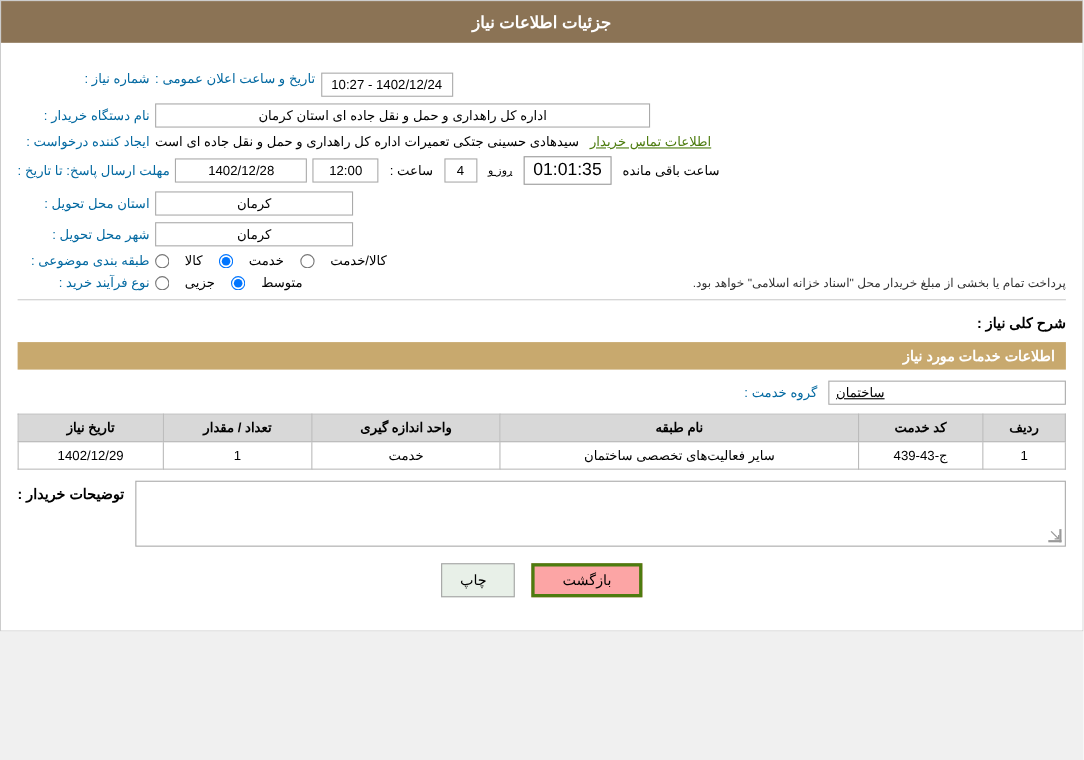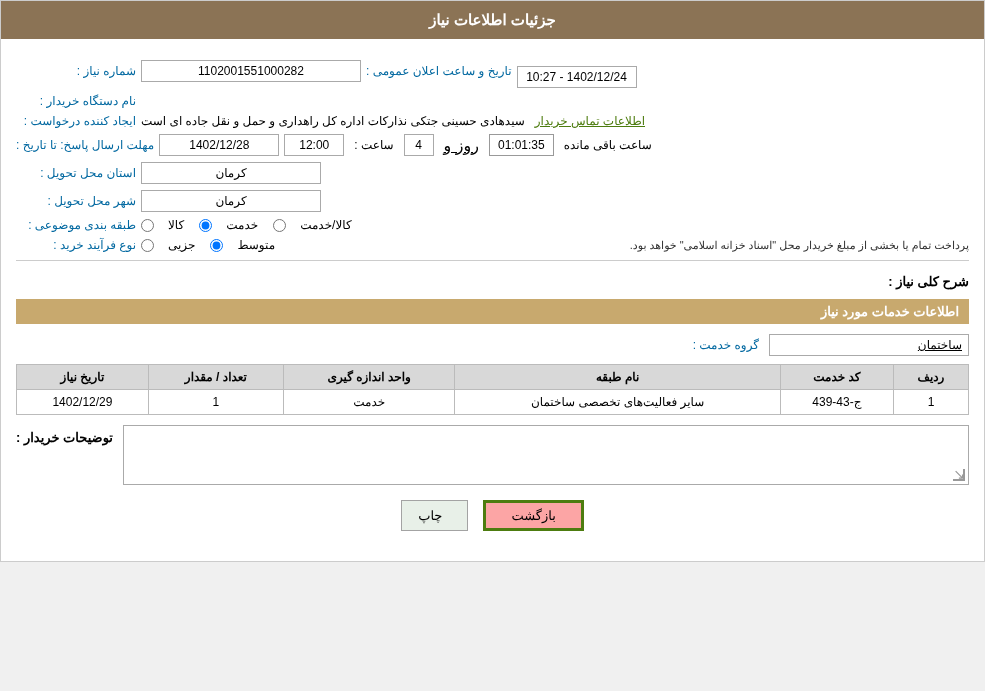--- a/index.html
+++ b/index.html
@@ -55,21 +55,21 @@
       font-family: Tahoma, Arial, sans-serif;
       direction: rtl;
       background: #fff;
     }
     .input-small { width: 120px; }
     .link-blue { color: #4d7c0f; text-decoration: underline; cursor: pointer; }
     .countdown-box {
       border: 1px solid #999;
       padding: 3px 8px;
       background: #fff;
-      font-size: 12px;
+      font-size: 16px;
     }
     .radio-group {
       display: flex;
       gap: 15px;
       align-items: center;
     }
     .radio-item {
       display: flex;
       align-items: center;
       gap: 14px;
@@ -190,38 +190,38 @@
 
   <div class="page-header">
     <span>جزئیات اطلاعات نیاز</span>
   </div>
 
   <div class="content-area">
 
     <div class="form-row" style="justify-content: flex-end;">
       <span class="input-field input-small" style="text-align:center;margin-top:12px;">1402/12/24 - 10:27</span>
       <span class="label">تاریخ و ساعت اعلان عمومی :</span>
-      <span class="input-field" style="width:220px; text-align:center;">1102001551000282</span>
       <span class="label">شماره نیاز :</span>
     </div>
 
     <div class="form-row" style="justify-content: flex-end;">
+      <span class="input-field" style="width:450px; text-align:center;">اداره کل راهداری و حمل و نقل جاده ای استان کرمان</span>
       <span class="label">نام دستگاه خریدار :</span>
     </div>
 
     <div class="form-row" style="justify-content: flex-end; align-items:center;">
       <span class="link-blue" style="font-size:12px;">اطلاعات تماس خریدار</span>
-      <span style="font-size:12px; margin-right:5px;">سیدهادی حسینی جتکی نذارکات اداره کل راهداری و حمل و نقل جاده ای است</span>
+      <span style="font-size:12px; margin-right:5px;">سیدهادی حسینی جتکی تعمیرات اداره کل راهداری و حمل و نقل جاده ای است</span>
       <span class="label">ایجاد کننده درخواست :</span>
     </div>
 
     <div class="form-row" style="justify-content: flex-end; align-items:center;">
       <span style="font-size:12px; margin-left:5px;">ساعت باقی مانده</span>
       <span class="countdown-box">01:01:35</span>
-      <span style="font-size:16px; margin: 0 5px; text-decoration: underline;">روز و</span>
+      <span style="font-size:10px; margin: 0 5px; text-decoration: underline;">روز و</span>
       <span class="input-field" style="width:30px; text-align:center;">4</span>
       <span style="font-size:12px; margin: 0 5px;">ساعت :</span>
       <span class="input-field" style="width:60px; text-align:center;">12:00</span>
       <span class="input-field input-small" style="text-align:center;">1402/12/28</span>
       <span class="label">مهلت ارسال پاسخ: تا تاریخ :</span>
     </div>
 
     <div class="form-row" style="justify-content: flex-end;">
       <span class="input-field" style="width:180px; text-align:center;">کرمان</span>
       <span class="label">استان محل تحویل :</span>
@@ -269,21 +269,21 @@
 
     <div class="desc-section">
       <span class="desc-label">شرح کلی نیاز :</span>
     </div>
 
     <div class="section-title">
       <span>اطلاعات خدمات مورد نیاز</span>
     </div>
 
     <div class="service-group-row">
-      <span class="input-field" style="width:200px; text-align:right;text-decoration:underline;">ساختمان</span>
+      <span class="input-field" style="width:216px; text-align:left;text-decoration:underline;">ساختمان</span>
       <span class="label">گروه خدمت :</span>
     </div>
 
     <table>
       <thead>
         <tr>
           <th><span>ردیف</span></th>
           <th><span>کد خدمت</span></th>
           <th><span>نام طبقه</span></th>
           <th><span>واحد اندازه گیری</span></th>

